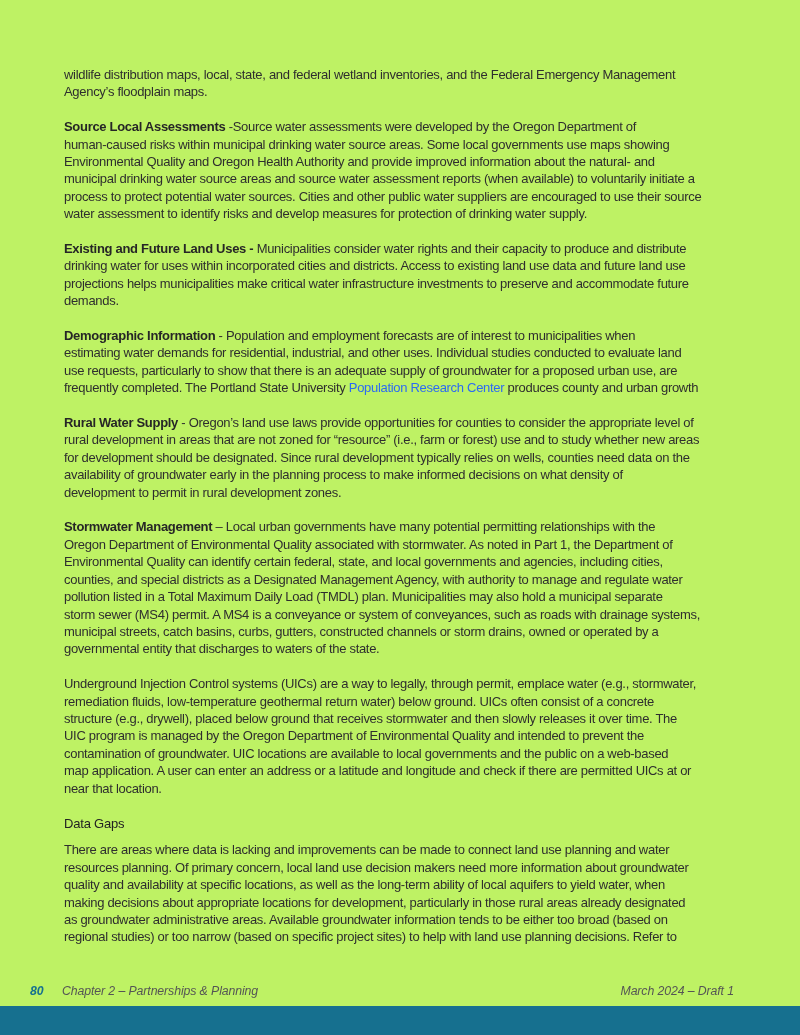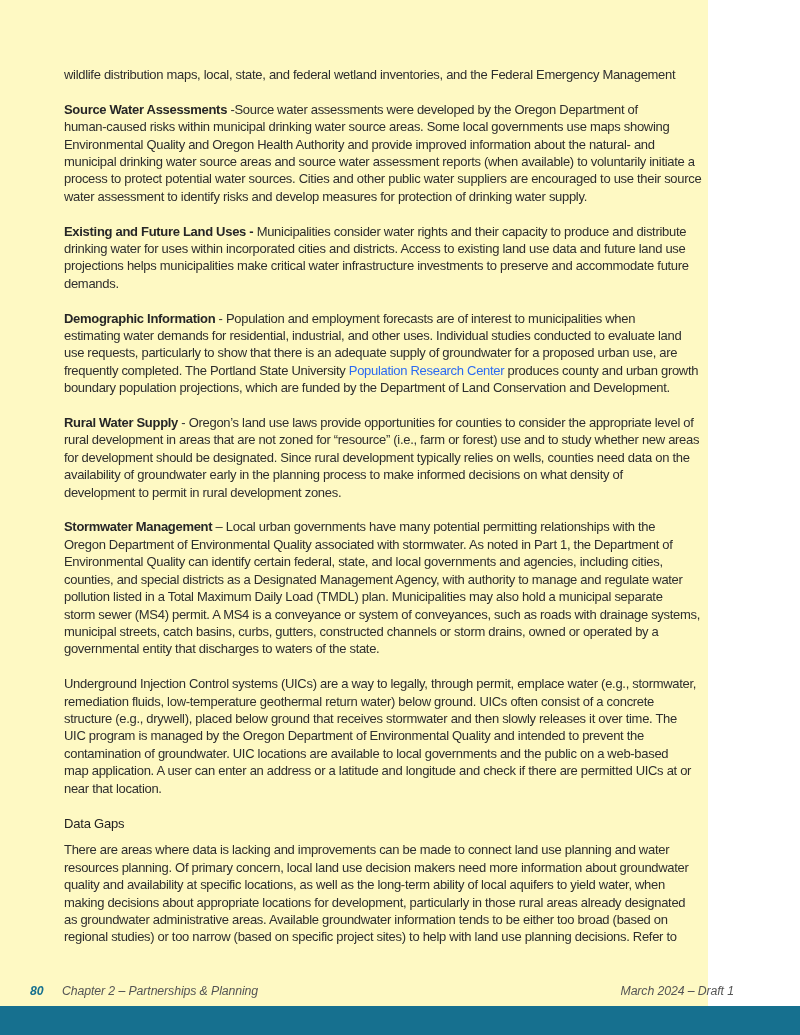--- a/index.html
+++ b/index.html
@@ -6,23 +6,23 @@
     margin: 0;
     padding: 0;
     width: 800px;
     height: 1035px;
     background: #ffffff;
     overflow: hidden;
     font-family: "Liberation Sans", sans-serif;
   }
   .page {
     position: relative;
-    width: 708px;
+    width: 800px;
     height: 1035px;
-    background: #fef9c3;
+    background: #bef264;
   }
   .content {
     position: absolute;
     left: 64px;
     top: 66px;
     width: 700px;
     color: var(--text, #2e2e2e);
     font-size: 13px;
     letter-spacing: -0.3px;
     line-height: 17.4px;
@@ -82,41 +82,41 @@
   }
 </style>
 </head>
 <body>
 
 <div class="page">
 
   <div class="content">
       <div class="para">
         <div class="line"><span>wildlife distribution maps, local, state, and federal wetland inventories, and the Federal Emergency Management</span></div>
+        <div class="line"><span>Agency’s floodplain maps.</span></div>
       </div>
       <div class="para">
-        <div class="line"><span class="b">Source Water Assessments</span><span> -Source water assessments were developed by the Oregon Department of</span></div>
+        <div class="line"><span class="b">Source Local Assessments</span><span> -Source water assessments were developed by the Oregon Department of</span></div>
         <div class="line"><span>human-caused risks within municipal drinking water source areas. Some local governments use maps showing</span></div>
         <div class="line"><span>Environmental Quality and Oregon Health Authority and provide improved information about the natural- and</span></div>
         <div class="line"><span>municipal drinking water source areas and source water assessment reports (when available) to voluntarily initiate a</span></div>
         <div class="line"><span>process to protect potential water sources. Cities and other public water suppliers are encouraged to use their source</span></div>
         <div class="line"><span>water assessment to identify risks and develop measures for protection of drinking water supply.</span></div>
       </div>
       <div class="para">
         <div class="line"><span class="b">Existing and Future Land Uses -</span><span> Municipalities consider water rights and their capacity to produce and distribute</span></div>
         <div class="line"><span>drinking water for uses within incorporated cities and districts. Access to existing land use data and future land use</span></div>
         <div class="line"><span>projections helps municipalities make critical water infrastructure investments to preserve and accommodate future</span></div>
         <div class="line"><span>demands.</span></div>
       </div>
       <div class="para">
         <div class="line"><span class="b">Demographic Information</span><span> - Population and employment forecasts are of interest to municipalities when</span></div>
         <div class="line"><span>estimating water demands for residential, industrial, and other uses. Individual studies conducted to evaluate land</span></div>
         <div class="line"><span>use requests, particularly to show that there is an adequate supply of groundwater for a proposed urban use, are</span></div>
         <div class="line"><span>frequently completed. The Portland State University </span><span class="link">Population Research Center</span><span> produces county and urban growth</span></div>
-        <div class="line"><span>boundary population projections, which are funded by the Department of Land Conservation and Development.</span></div>
       </div>
       <div class="para">
         <div class="line"><span class="b">Rural Water Supply</span><span> - Oregon’s land use laws provide opportunities for counties to consider the appropriate level of</span></div>
         <div class="line"><span>rural development in areas that are not zoned for “resource” (i.e., farm or forest) use and to study whether new areas</span></div>
         <div class="line"><span>for development should be designated. Since rural development typically relies on wells, counties need data on the</span></div>
         <div class="line"><span>availability of groundwater early in the planning process to make informed decisions on what density of</span></div>
         <div class="line"><span>development to permit in rural development zones.</span></div>
       </div>
       <div class="para">
         <div class="line"><span class="b">Stormwater Management</span><span> – Local urban governments have many potential permitting relationships with the</span></div>

